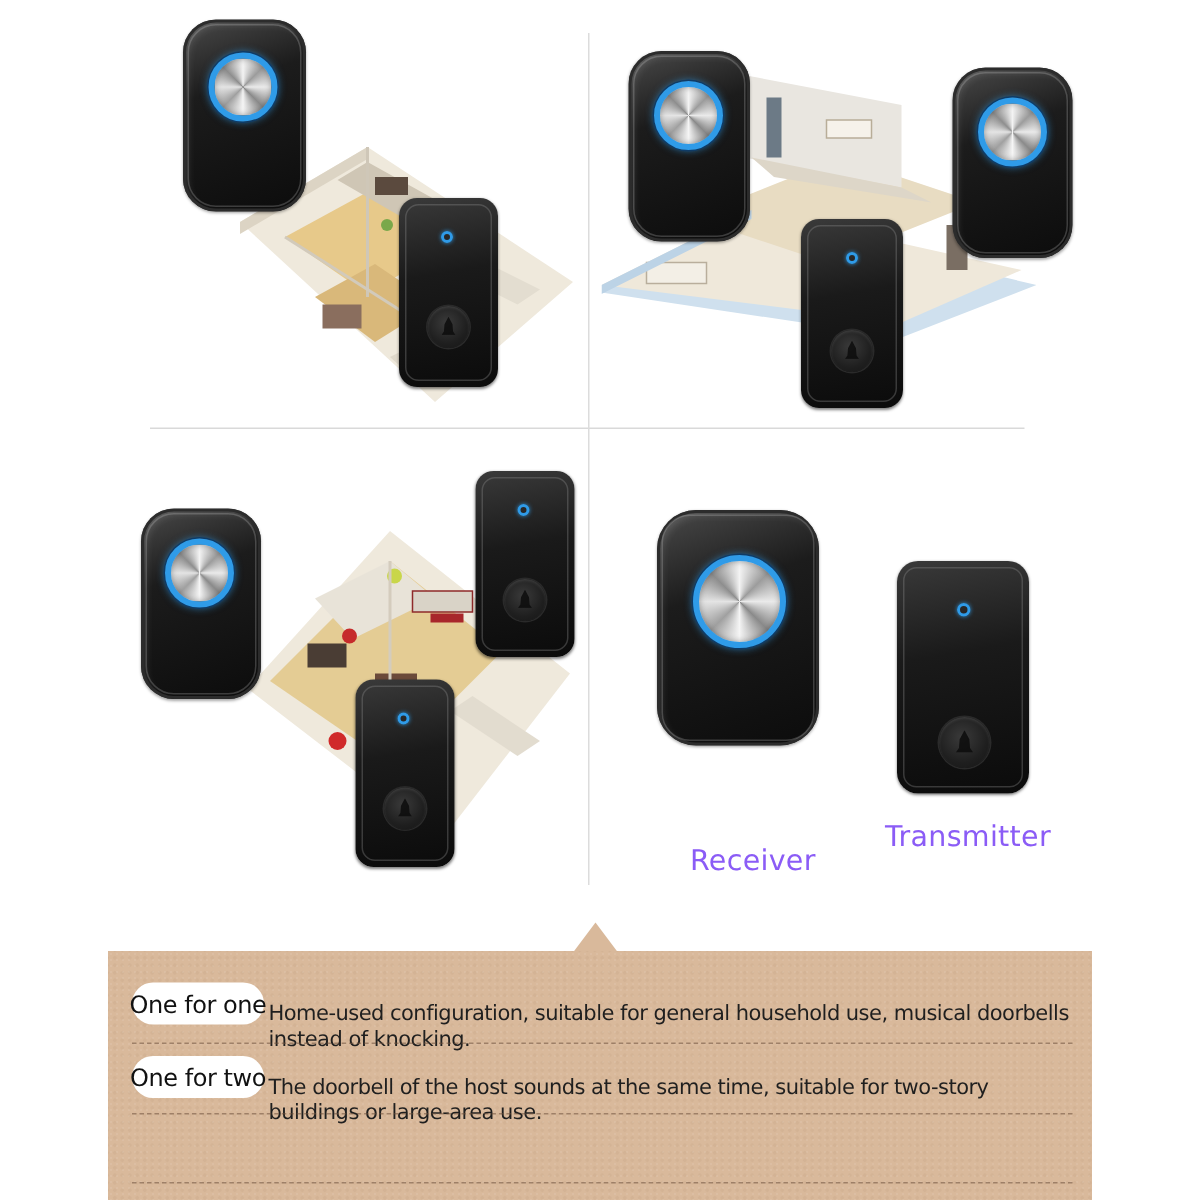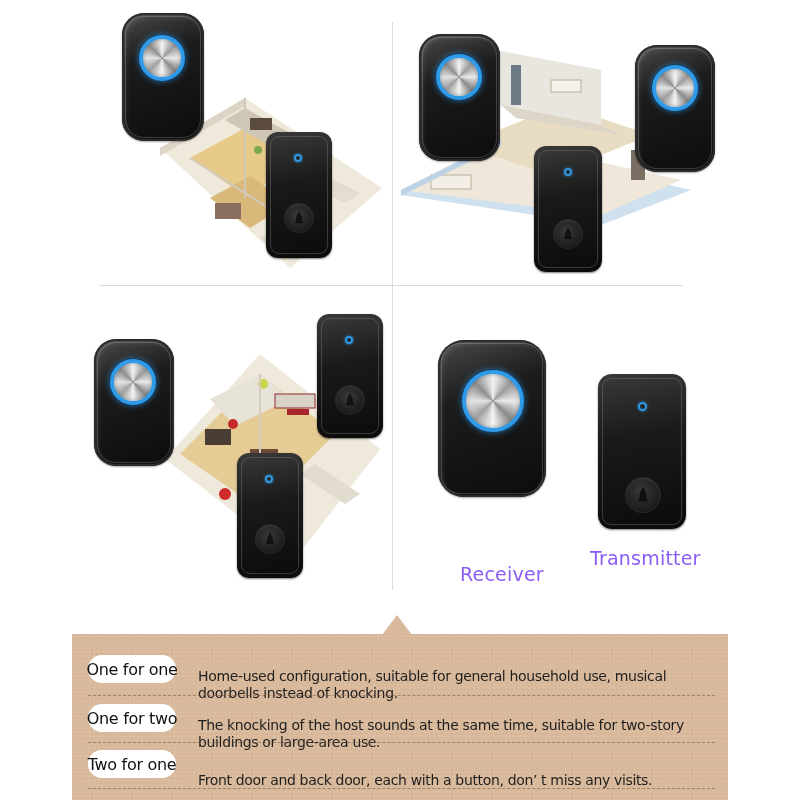--- a/index.html
+++ b/index.html
@@ -85,21 +85,21 @@
   }
   .row {
     position: absolute; left: 16px; width: 627px; height: 48px;
     display: flex; align-items: center;
   }
   .row-sep {
     position: absolute; left: 16px; width: 627px; height: 0;
     border-top: 1px dashed rgba(110,80,60,0.55);
   }
   .pill {
-    flex: 0 0 auto; width: 88px; height: 28px; margin-right: 22px;
+    flex: 0 0 auto; width: 88px; height: 28px; margin-right: 3px;
     background: #ffffff; border-radius: 14px;
     display: flex; align-items: center; justify-content: center;
     font-size: 16px; color: #111; white-space: nowrap;
     font-family: "DejaVu Sans", sans-serif; letter-spacing: -0.3px;
   }
   .desc {
     font-size: 14px; line-height: 17px; color: #1f1f1f;
     font-family: "DejaVu Sans", sans-serif; letter-spacing: -0.35px; margin-top: 32px;
   }
 </style>
@@ -218,22 +218,18 @@
 <div class="panel-notch"></div>
 <div class="panel">
   <div class="row" style="top:11px;">
     <div class="pill">One for one</div>
     <div class="desc">Home-used configuration, suitable for general household use, musical doorbells instead of knocking.</div>
   </div>
   <div class="row-sep" style="top:61px;"></div>
 
   <div class="row" style="top:60px;justify-content:center;">
     <div class="pill">One for two</div>
-    <div class="desc">The knocking of the host sounds at the same time, suitable for two-story buildings or large-area use.</div>
+    <div class="desc">The doorbell of the host sounds at the same time, suitable for two-story buildings or large-area use.</div>
   </div>
   <div class="row-sep" style="top:108px;"></div>
 
-  <div class="row" style="top:106px;">
-    <div class="pill">Two for one</div>
-    <div class="desc">Front door and back door, each with a button, don’ t miss any visits.</div>
-  </div>
   <div class="row-sep" style="top:154px;"></div>
 </div>
 
 </body></html>

